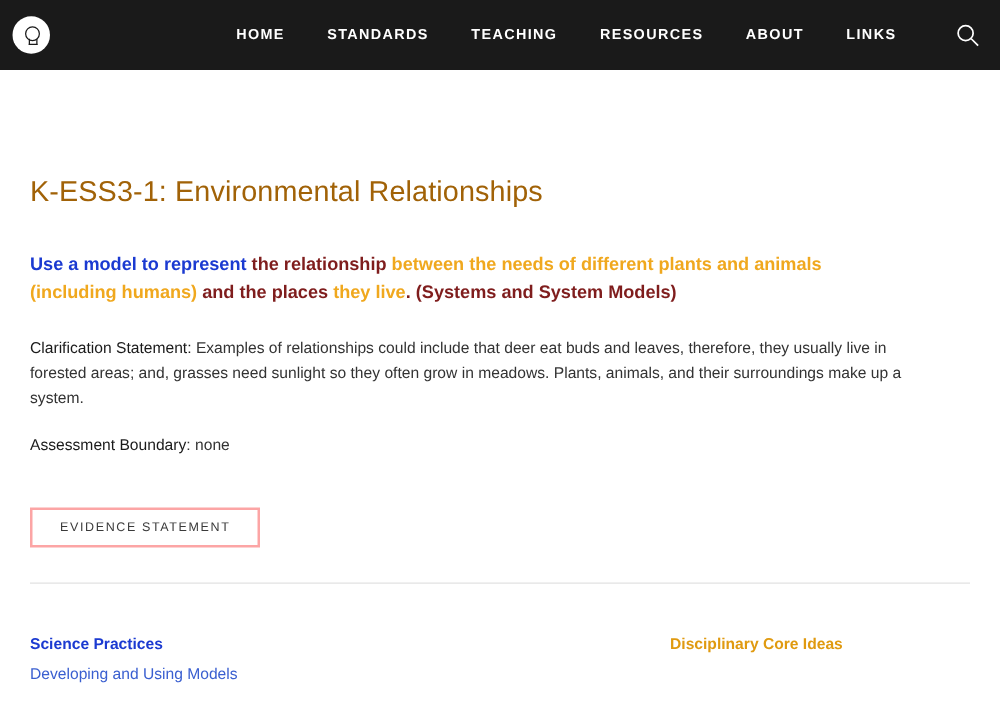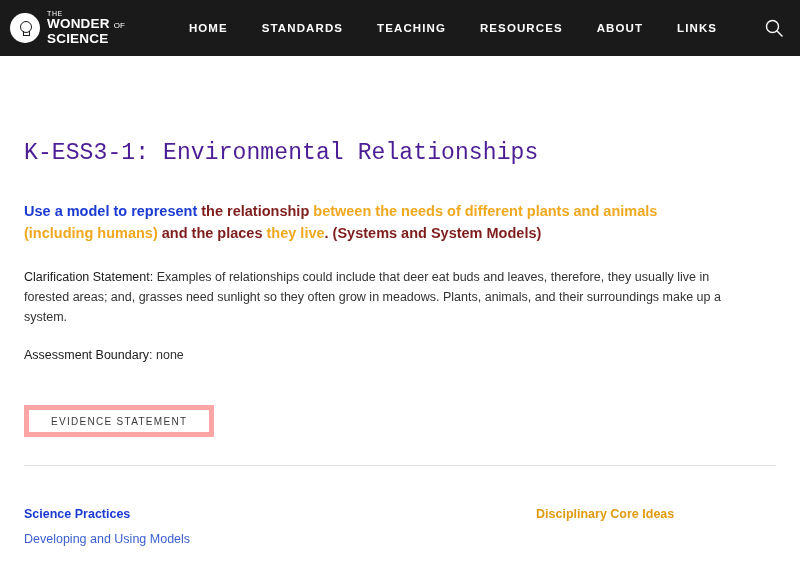--- a/index.html
+++ b/index.html
@@ -120,24 +120,23 @@
   }
   .search-btn svg { display: block; }
 
   
   .page {
     padding: 0 24px;
   }
   .page-title {
     font-size: 23px;
     font-weight: 400;
-    color: #4c1d95;
+    color: #a16207;
     margin: 84px 0 0 0;
     letter-spacing: 0.1px;
-    font-family: Liberation Mono, monospace;
   }
 
   .pe-statement {
     margin-top: 34px;
     font-size: 14.5px;
     font-weight: 700;
     line-height: 1.55;
     max-width: 700px;
   }
   .pe-blue   { color: #1b3ad1; text-align: center; }
@@ -151,21 +150,21 @@
     max-width: 715px;
   }
   .clarification { margin-top: 22px; }
   .boundary { margin-top: 17px; }
   .lbl { font-weight: 400; color: #1a1a1a; }
 
   .btn {
     display: inline-flex;
     align-items: center;
     justify-content: center;
-    border: 5px solid #fca5a5;
+    border: 2px solid #fca5a5;
     background: #ffffff;
     color: #3a3a3a;
     font-size: 10px;
     letter-spacing: 1.3px;
     text-transform: uppercase;
     cursor: pointer;
     font-family: "Liberation Sans", sans-serif;
   }
   .evidence-btn {
     margin-top: 28px;
@@ -205,25 +204,20 @@
     cursor: pointer;
   }
 </style>
 </head>
 <body>
 
 <div class="site-header">
   <div class="logo-block">
     <div class="logo-mark">
       <div class="bulb"></div>
-    </div>
-    <div class="logo-text">
-      <span class="logo-line1">The</span>
-      <span class="logo-line2"><span>Wonder</span> <span class="of">of</span></span>
-      <span class="logo-line3">Science</span>
     </div>
   </div>
 
   <nav class="main-nav">
     <a class="nav-item">HOME</a>
     <a class="nav-item">STANDARDS</a>
     <a class="nav-item">TEACHING</a>
     <a class="nav-item">RESOURCES</a>
     <a class="nav-item">ABOUT</a>
     <a class="nav-item">LINKS</a>

